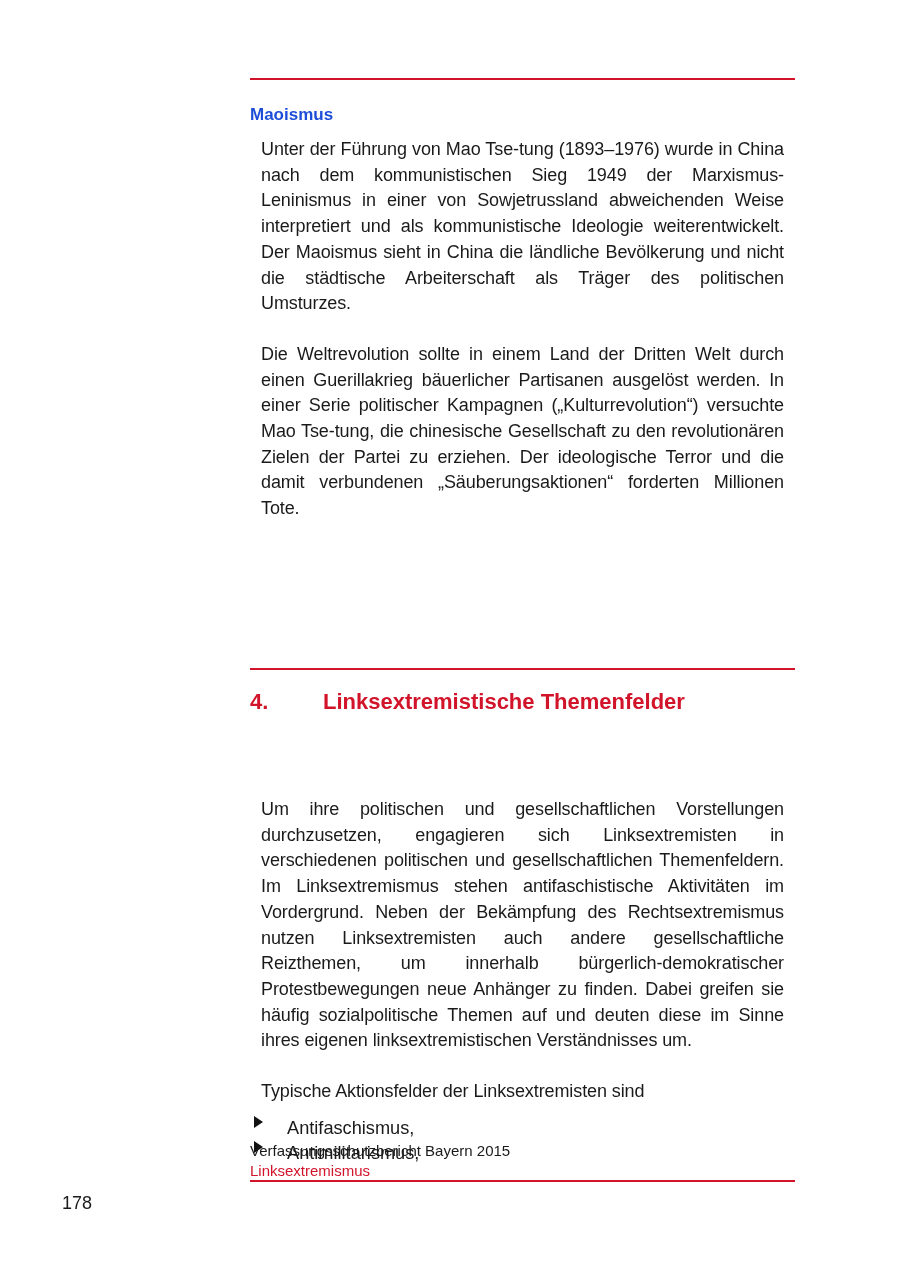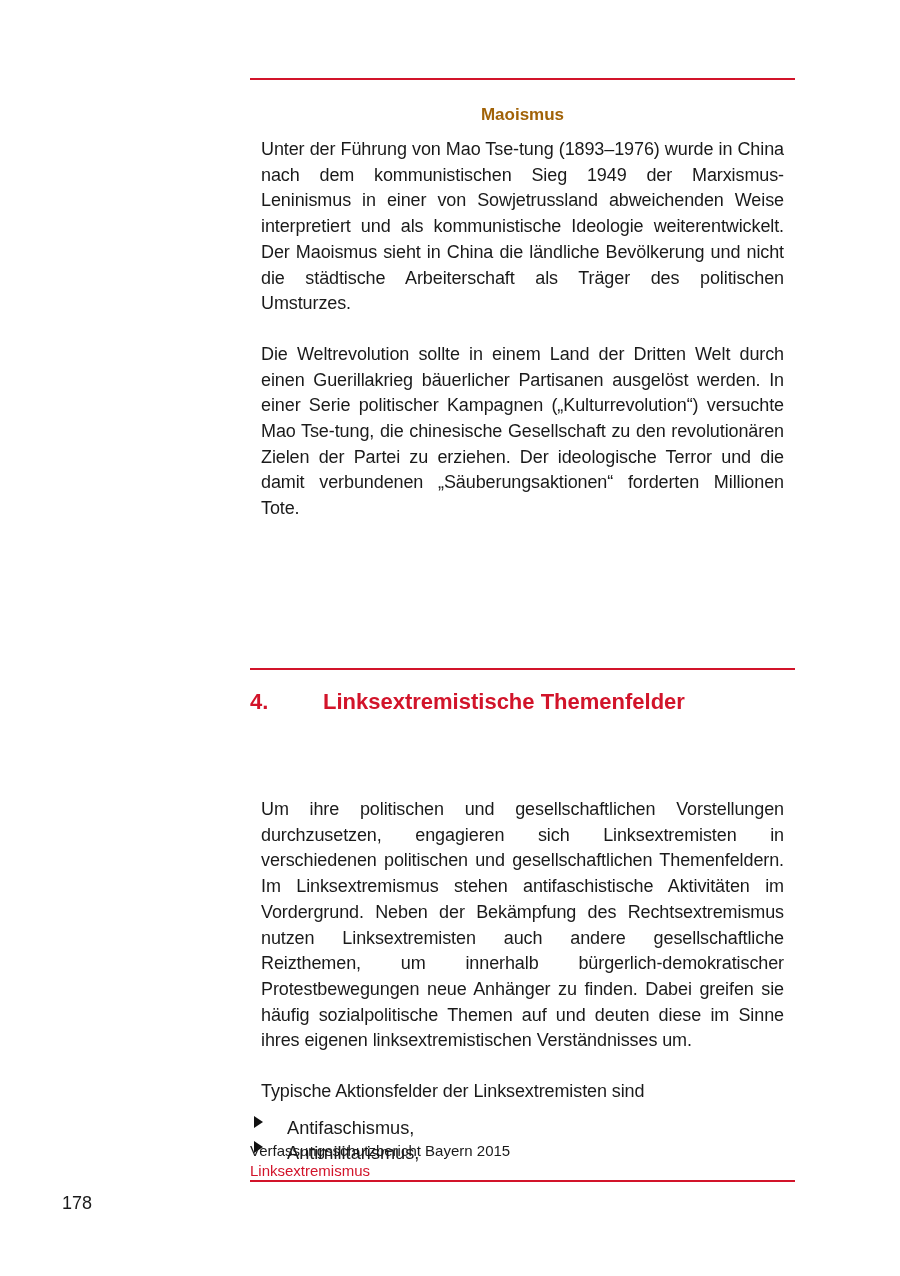--- a/index.html
+++ b/index.html
@@ -1,21 +1,21 @@
 <!DOCTYPE html>
 <html><head>
   <meta charset="utf-8">
   <style>
     html, body { margin: 0; padding: 0; background: #ffffff; }
     body { width: 900px; height: 1276px; position: relative; overflow: hidden;
            font-family: "Liberation Sans", "DejaVu Sans", sans-serif; color: #1a1a1a; }
     .rule { position: absolute; left: 250px; width: 545px; height: 2px; background: #d2142a; }
     .col { position: absolute; left: 250px; width: 545px; }
     .body-text { font-size: 18px; line-height: 25.7px; text-align: justify; margin: 11px; letter-spacing: -0.1px; }
-    .subhead { font-size: 17px; font-weight: bold; color: #a16207; line-height: 22px; margin: 0; text-align: center; }
+    .subhead { font-size: 17px; font-weight: bold; color: #1d4ed8; line-height: 22px; margin: 0; }
     .chapter { position: absolute; left: 250px; top: 689px; font-size: 22px; font-weight: bold; color: #d2142a; display: flex; }
     .chapter .num { width: 73px; }
     ul.bullets { list-style: none; margin: 0; padding: 0; }
     ul.bullets li { font-size: 18.2px; line-height: 25.7px; display: flex; align-items: flex-start; }
     .tri { width: 0; height: 0; border-top: 6px solid transparent; border-bottom: 6px solid transparent;
            border-left: 9px solid #111; margin-left: 4px; margin-right: 24px; }
     .page-num { position: absolute; left: 62px; top: 1193px; font-size: 18px; color: #1a1a1a; }
     .footer { position: absolute; left: 250px; top: 1141px; font-size: 15px; line-height: 20px; }
     .footer .sec { color: #d2142a; font-weight: normal; }
   </style>

